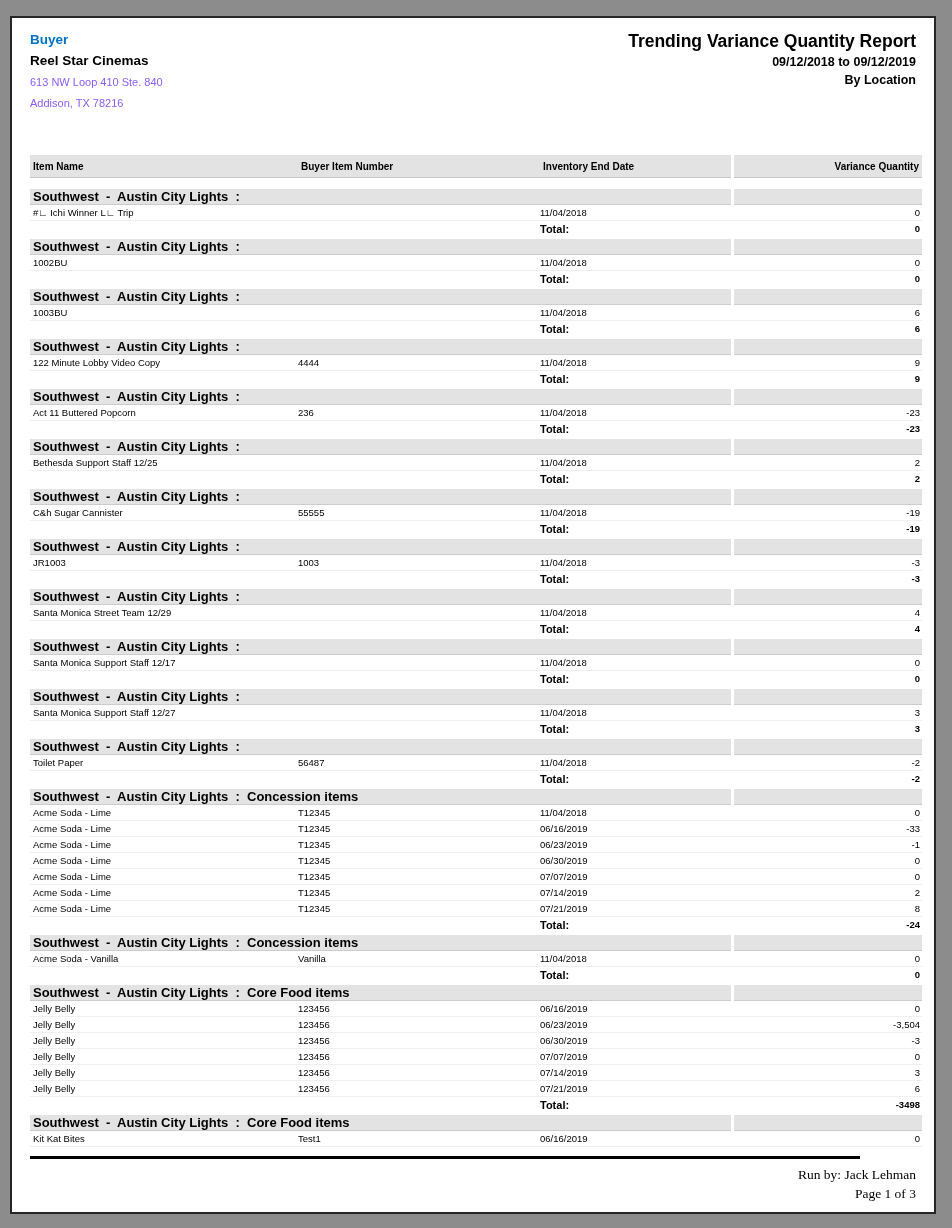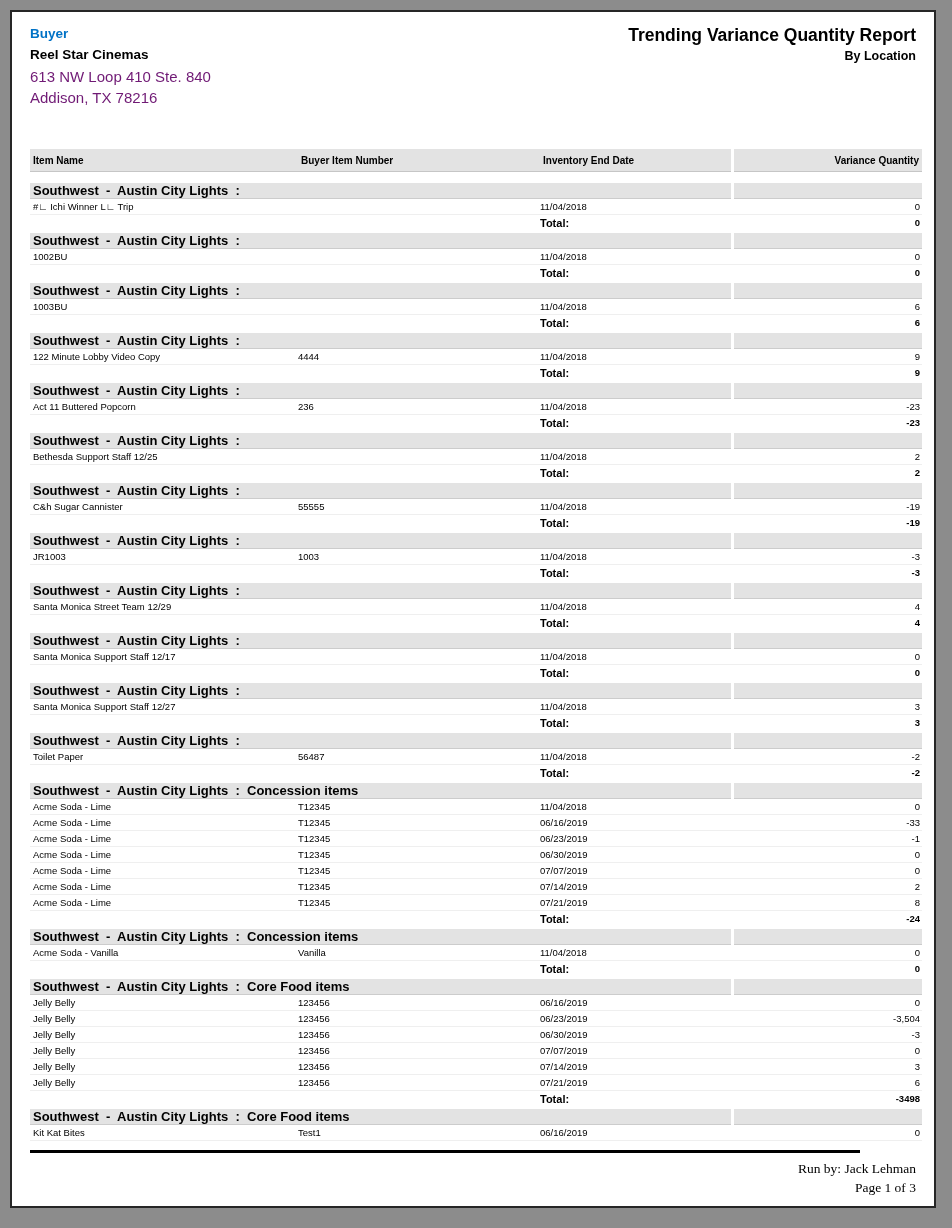--- a/index.html
+++ b/index.html
@@ -1,26 +1,26 @@
 <!DOCTYPE html>
 <html><head>
 <meta charset="utf-8">
 <style>
   html,body{margin:0;padding:0;background:#8c8c8c;}
   body{font-family:"Liberation Sans","DejaVu Sans",sans-serif;width:952px;height:1228px;position:relative;}
   .page{
-    position:absolute;left:10px;top:10px;width:926px;height:1198px;
+    position:absolute;left:10px;top:16px;width:926px;height:1198px;
     background:#ffffff;border:2px solid #262626;box-sizing:border-box;
     padding:12px 18px 0 18px;overflow:hidden;
   }
   
   .report-header{display:flex;justify-content:space-between;margin-bottom:32px;}
   .buyer-label{color:#0072C6;font-weight:bold;font-size:13.5px;line-height:20px;}
   .buyer-name{font-weight:bold;font-size:13.5px;line-height:22px;}
-  .buyer-addr{font-size:15px;line-height:21px;color:#701a75;}
+  .buyer-addr{font-size:11px;line-height:21px;color:#8b5cf6;}
   .rh-right{text-align:right;}
   .report-title{font-weight:bold;font-size:17.5px;line-height:23px;}
   .report-sub{font-weight:bold;font-size:12.5px;line-height:18px;}
   
   .tbl{width:892px;}
   .grid{display:grid;grid-template-columns:268px 242px 191px 3px 1fr;align-items:center;}
   .thead{height:40px;margin-bottom:2px;}
   .thead .cell{background:#e3e3e3;height:23px;line-height:23px;border-bottom:1px solid #c6c6c6;box-sizing:border-box;}
   .th{font-weight:bold;font-size:10px;padding-left:3px;white-space:nowrap;overflow:hidden;}
   .th.right{text-align:right;padding-right:3px;padding-left:0;}
@@ -48,20 +48,21 @@
 
   <div class="report-header">
     <div class="rh-left">
       <div class="buyer-label">Buyer</div>
       <div class="buyer-name">Reel Star Cinemas</div>
       <div class="buyer-addr">613 NW Loop 410 Ste. 840</div>
       <div class="buyer-addr">Addison, TX 78216</div>
     </div>
     <div class="rh-right">
       <div class="report-title">Trending Variance Quantity Report</div>
+      <div class="report-sub">09/12/2018 to 09/12/2019</div>
       <div class="report-sub">By Location</div>
     </div>
   </div>
 
   <div class="tbl">
     <div class="grid thead">
       <div class="cell th">Item Name</div>
       <div class="cell th">Buyer Item Number</div>
       <div class="cell th">Inventory End Date</div>
       <div class="gapcell"></div>

